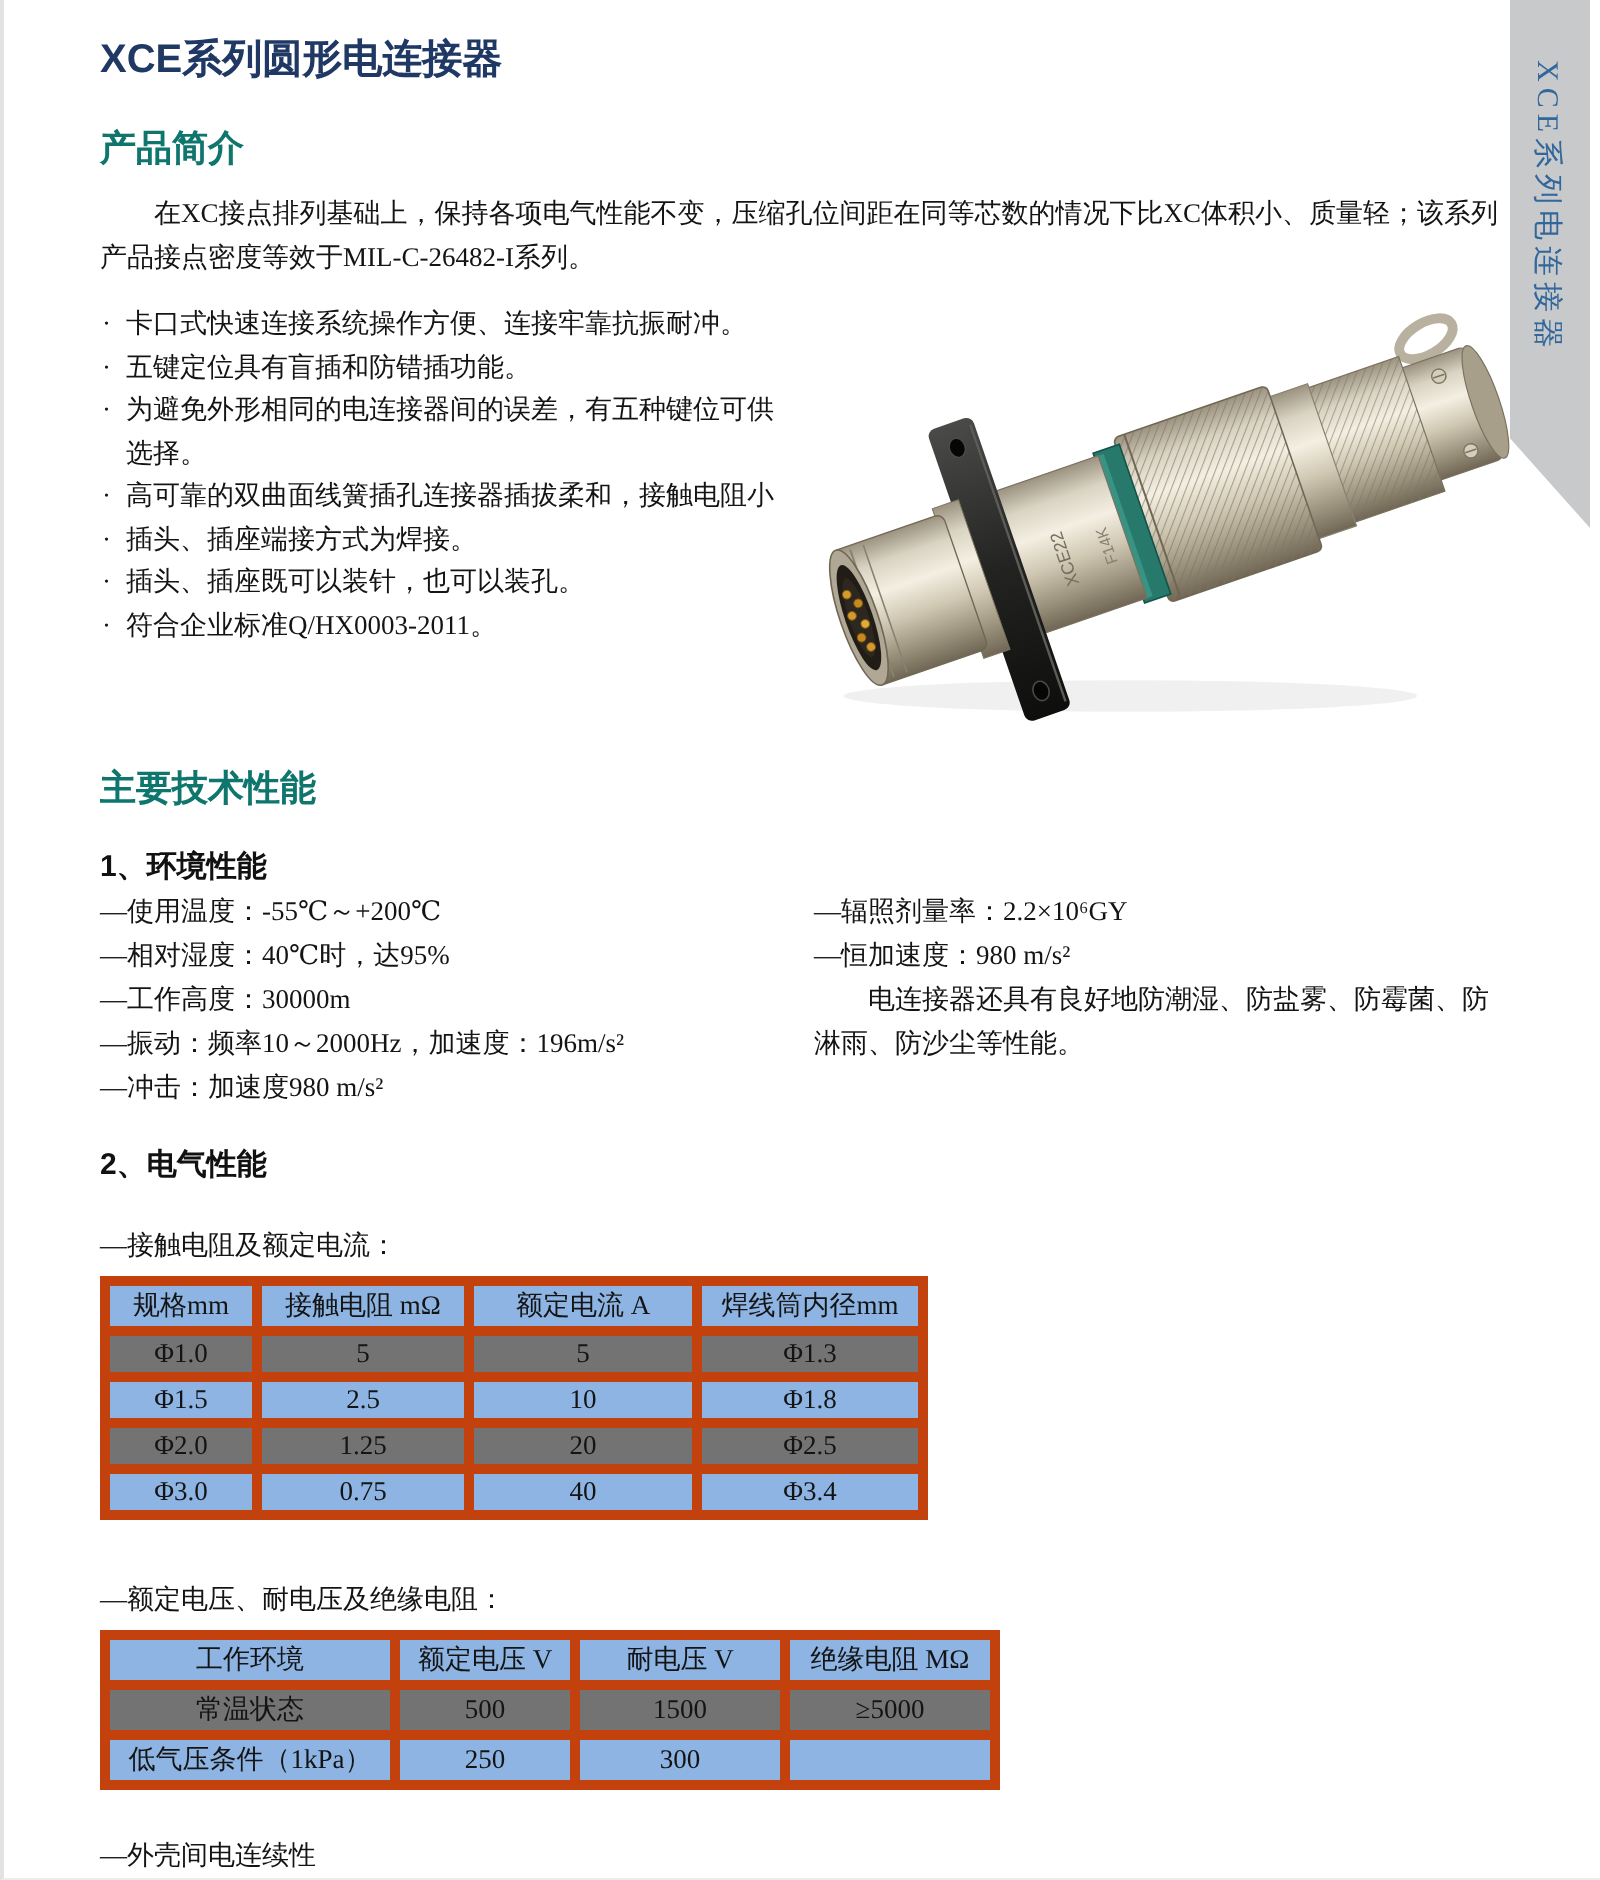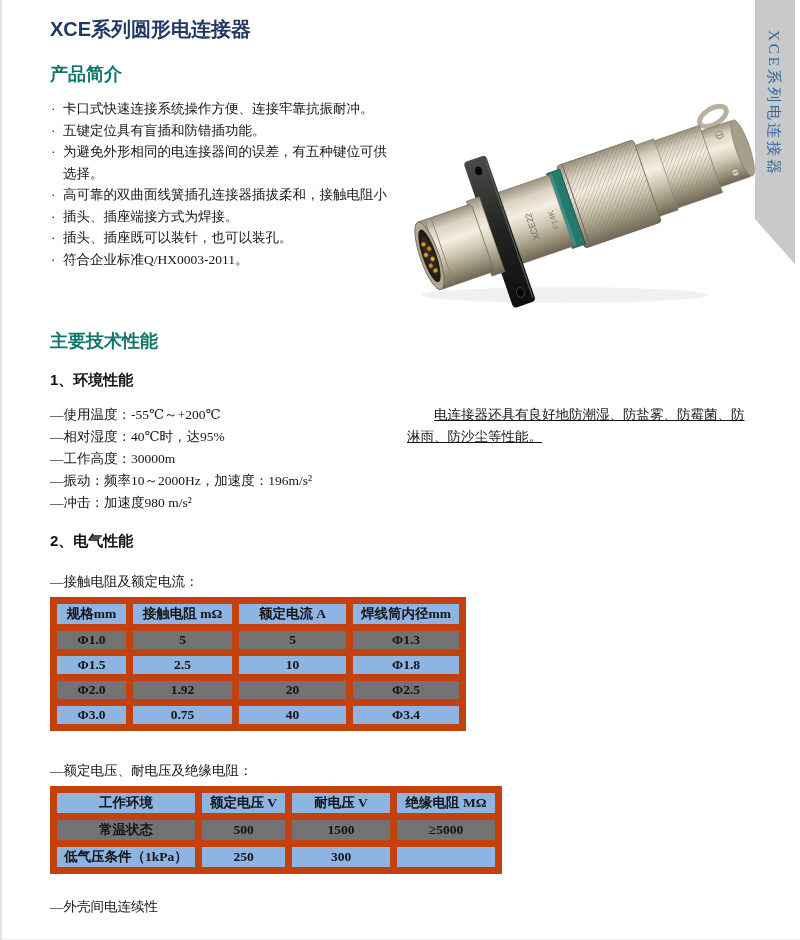--- a/index.html
+++ b/index.html
@@ -44,37 +44,37 @@
   .bullets { width: 348px; flex: none; }
   .bullet-item {
     position: relative;
     padding-left: 13px;
     font-size: 13.5px; line-height: 21.5px;
   }
   .bullet-item .b-dot { position: absolute; left: 1px; top: 0; }
   .photo-wrap { width: 356px; height: 212px; margin-left: 4px; flex: none; }
   svg.photo { width: 356px; height: 212px; display: block; }
 
-  .env-cols { display: flex; margin-top: 14px; justify-content: space-between; }
+  .env-cols { display: flex; margin-top: 2px; justify-content: space-between; }
   .env-left { width: 357px; flex: none; }
   .env-right { flex: 1; }
   .spec-line { font-size: 13.5px; line-height: 22px; white-space: nowrap; }
-  .env-note { font-size: 13.5px; line-height: 22px; text-indent: 2em; margin: 0; text-decoration: underline; }
+  .env-note { font-size: 13.5px; line-height: 22px; text-indent: 2em; margin: 0; }
 
   .table-label { font-size: 13.5px; margin: 22px 0 6px 0; }
   table.spec {
     border-collapse: collapse;
     font-size: 13.5px;
     text-align: center;
     table-layout: fixed;
   }
   table.spec th, table.spec td {
-    border: 7px solid #c2410c;
+    border: 5px solid #c2410c;
     padding: 1px 4px;
-    font-weight: bold;
+    font-weight: normal;
     overflow: hidden;
   }
   table.spec th { background: #8DB4E2; height: 21px; }
   table.spec td { height: 21px; background: #737373; }
   table.spec tbody tr:nth-child(even) td { background: #8DB4E2; }
   table.t2 th, table.t2 td { height: 22px; }
 
   .footer-note { font-size: 13.5px; line-height: 22px; margin-top: 22px; }
 
   
@@ -105,20 +105,21 @@
   <div class="side-tab">
     <span class="side-tab-text">XCE系列电连接器</span>
   </div>
 
   <div class="content">
 
     <h1 class="doc-title">XCE系列圆形电连接器</h1>
 
     <h2 class="sec-heading">产品简介</h2>
 
+    <p class="intro-par">在XC接点排列基础上，保持各项电气性能不变，压缩孔位间距在同等芯数的情况下比XC体积小、质量轻；该系列产品接点密度等效于MIL-C-26482-I系列。</p>
 
     <div class="intro-row">
       <div class="bullets">
           <div class="bullet-item"><span class="b-dot">·</span><span>卡口式快速连接系统操作方便、连接牢靠抗振耐冲。</span></div>
           <div class="bullet-item"><span class="b-dot">·</span><span>五键定位具有盲插和防错插功能。</span></div>
           <div class="bullet-item"><span class="b-dot">·</span><span>为避免外形相同的电连接器间的误差，有五种键位可供选择。</span></div>
           <div class="bullet-item"><span class="b-dot">·</span><span>高可靠的双曲面线簧插孔连接器插拔柔和，接触电阻小</span></div>
           <div class="bullet-item"><span class="b-dot">·</span><span>插头、插座端接方式为焊接。</span></div>
           <div class="bullet-item"><span class="b-dot">·</span><span>插头、插座既可以装针，也可以装孔。</span></div>
           <div class="bullet-item"><span class="b-dot">·</span><span>符合企业标准Q/HX0003-2011。</span></div>
@@ -204,20 +205,24 @@
 
     <div class="env-cols">
       <div class="env-left">
           <div class="spec-line"><span>—使用温度：-55℃～+200℃</span></div>
           <div class="spec-line"><span>—相对湿度：40℃时，达95%</span></div>
           <div class="spec-line"><span>—工作高度：30000m</span></div>
           <div class="spec-line"><span>—振动：频率10～2000Hz，加速度：196m/s²</span></div>
           <div class="spec-line"><span>—冲击：加速度980 m/s²</span></div>
         </div>
       <div class="env-right">
+        <div>
+            <div class="spec-line"><span>—辐照剂量率：2.2×10⁶GY</span></div>
+            <div class="spec-line"><span>—恒加速度：980 m/s²</span></div>
+          </div>
         <p class="env-note">电连接器还具有良好地防潮湿、防盐雾、防霉菌、防淋雨、防沙尘等性能。</p>
       </div>
     </div>
 
     <h3 class="sub-heading">2、电气性能</h3>
 
     <div class="table-label">—接触电阻及额定电流：</div>
     <table class="spec t1">
         <colgroup>
           <col style="width: 76px;">
@@ -241,21 +246,21 @@
             <td>Φ1.3</td>
           </tr>
           <tr>
             <td>Φ1.5</td>
             <td>2.5</td>
             <td>10</td>
             <td>Φ1.8</td>
           </tr>
           <tr>
             <td>Φ2.0</td>
-            <td>1.92</td>
+            <td>1.25</td>
             <td>20</td>
             <td>Φ2.5</td>
           </tr>
           <tr>
             <td>Φ3.0</td>
             <td>0.75</td>
             <td>40</td>
             <td>Φ3.4</td>
           </tr>
         </tbody>

